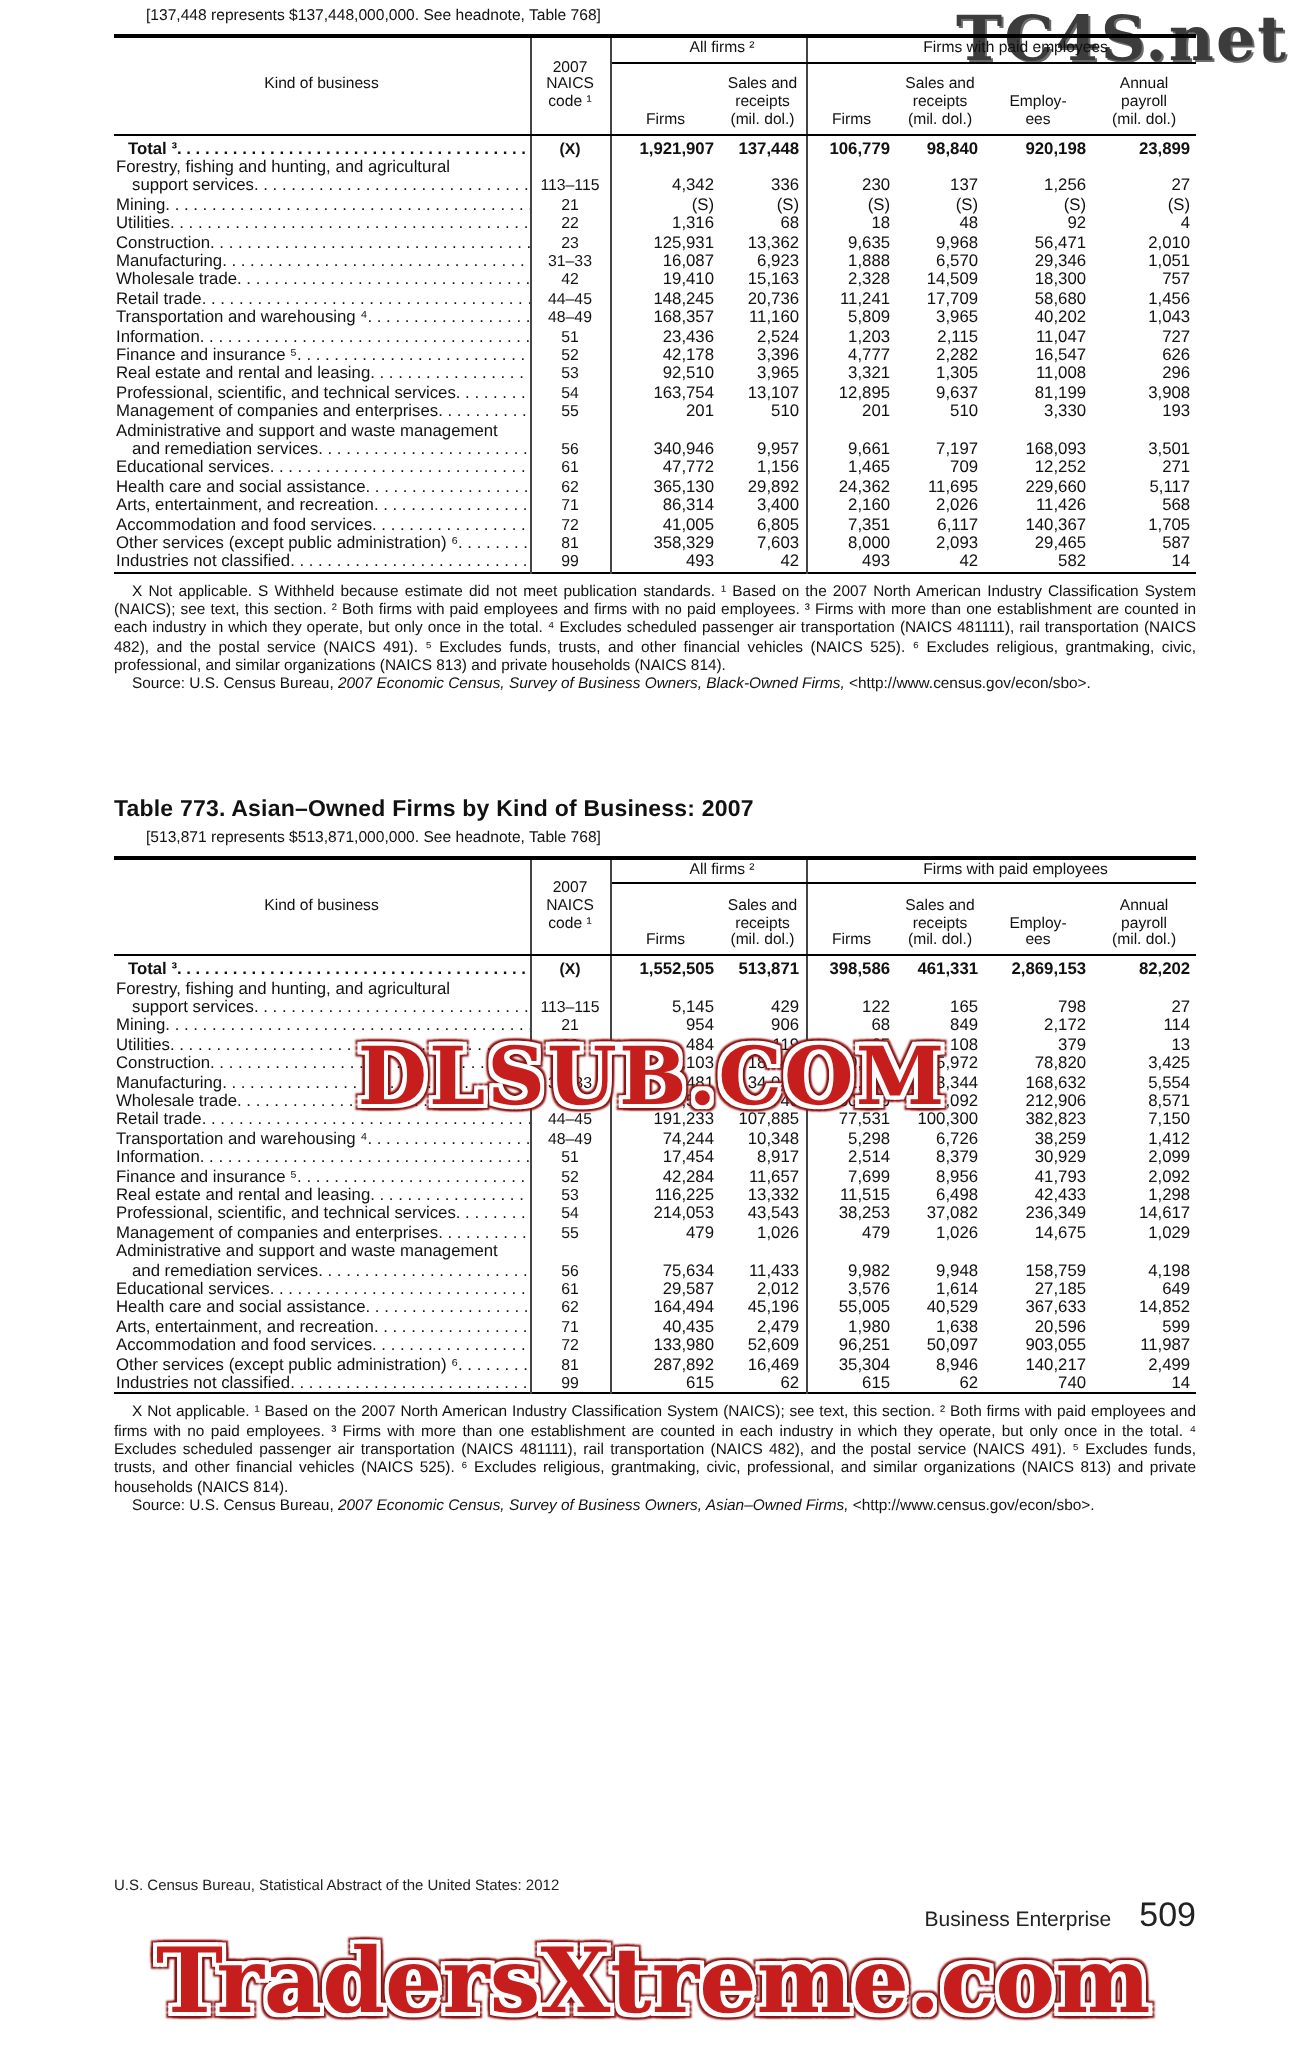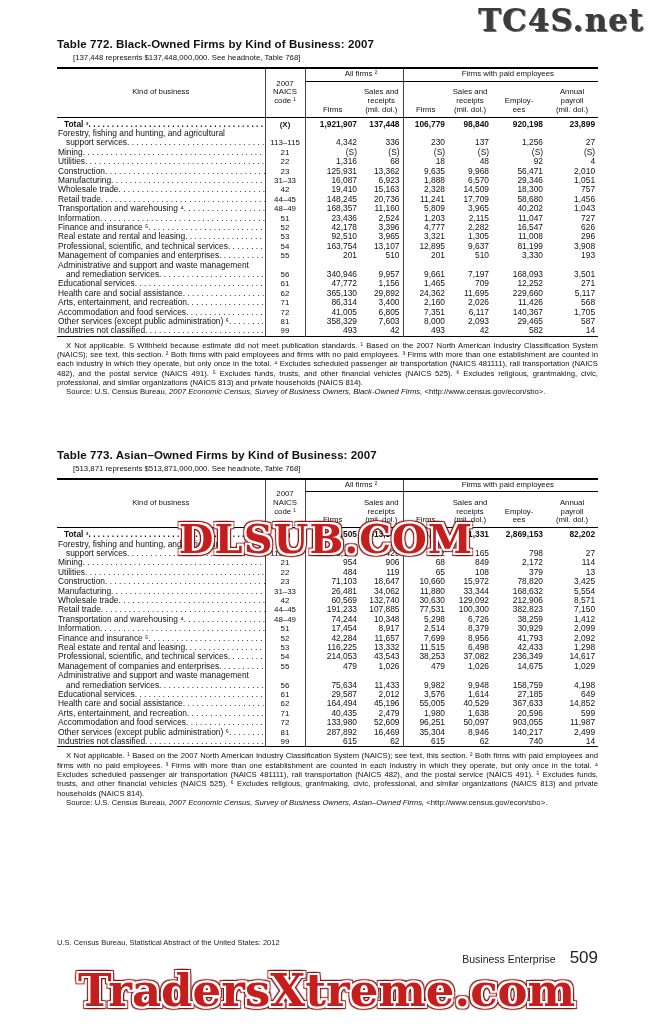--- a/index.html
+++ b/index.html
@@ -67,21 +67,20 @@
 </style>
 </head>
 <body>
 
 <div class="page">
 
   <div class="wm wm-top">TC4S.net</div>
 
   <div class="content">
 
-    <h2 class="tbl-title t772-title">Table 772. Black-Owned Firms by Kind of Business: 2007</h2>
     <div class="headnote">[137,448 represents $137,448,000,000. See headnote, Table 768]</div>
 
     <table class="datatable">
       <colgroup>
         <col style="width:208px">
           <col style="width:40px">
           <col style="width:55px">
           <col style="width:43px">
         <col style="width:45px">
           <col style="width:44px">

